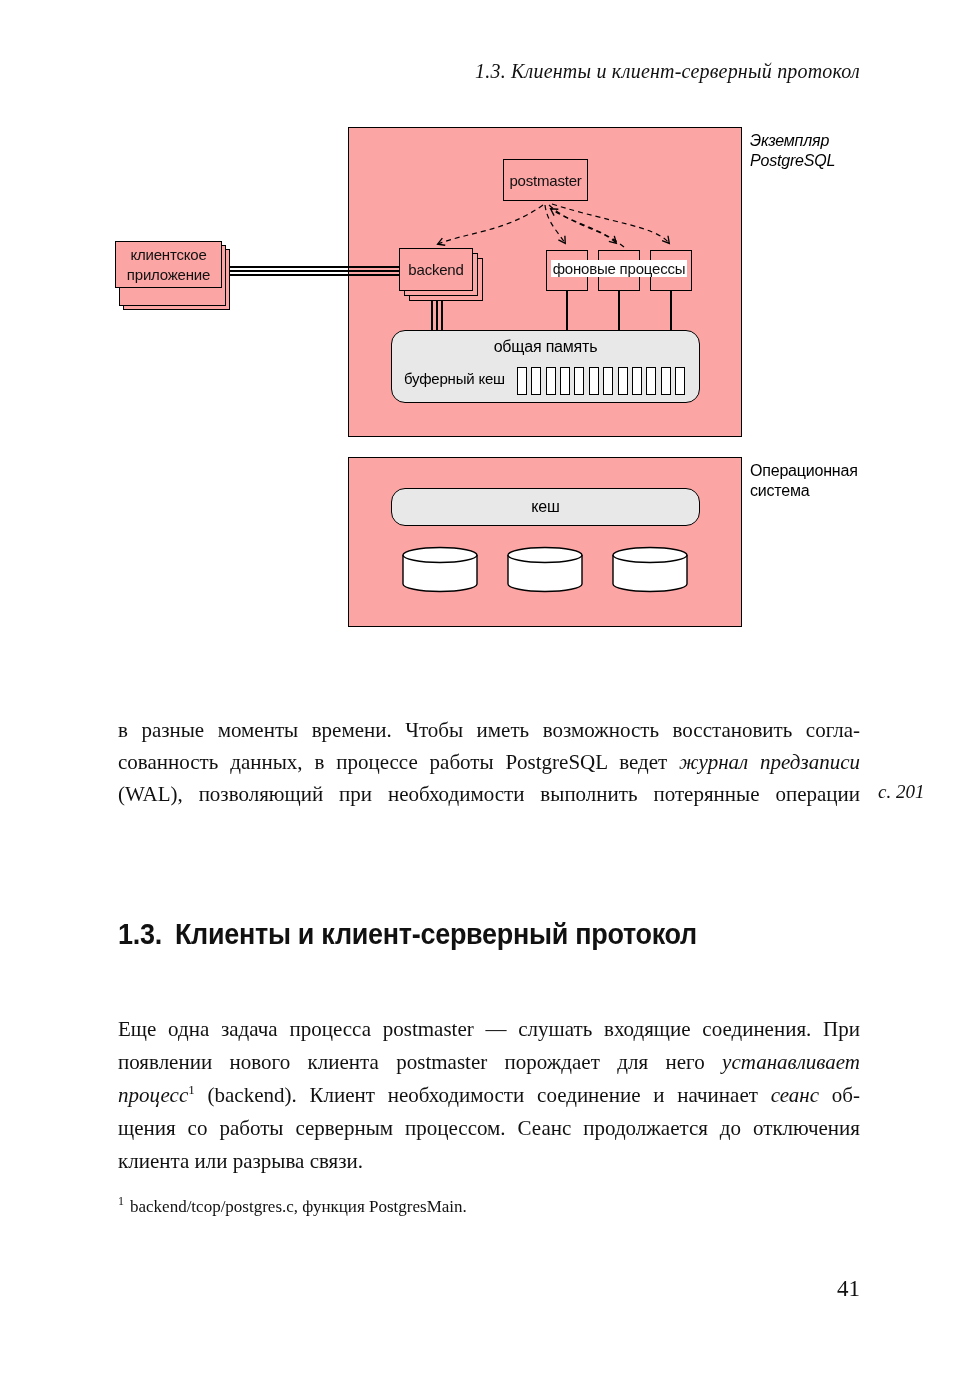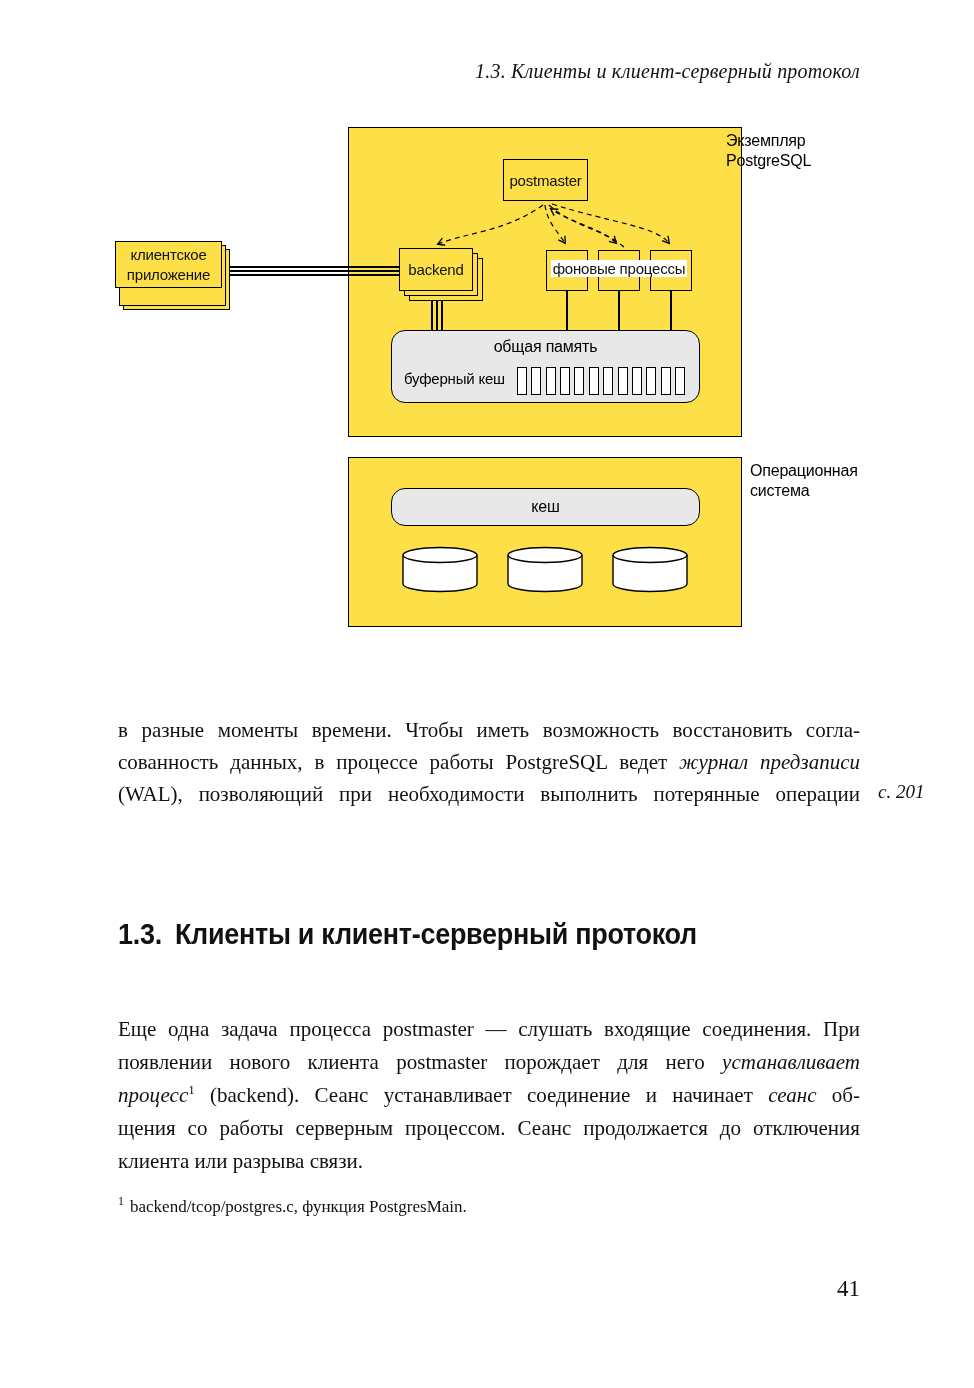--- a/index.html
+++ b/index.html
@@ -4,21 +4,21 @@
 <style>
   html,body{margin:0;padding:0;background:#fff;}
   body{width:974px;height:1388px;position:relative;font-family:"Liberation Serif",serif;color:#111;overflow:hidden;}
   .abs{position:absolute;}
 
   
   .running-head{left:118px;top:60px;width:742px;text-align:right;font-style:italic;font-size:20px;letter-spacing:.2px;}
   .page-number{left:118px;top:1276px;width:742px;text-align:right;font-size:23px;}
 
   
-  .dbox{position:absolute;border:1.5px solid #000;background:#fde047;box-sizing:border-box;}
+  .dbox{position:absolute;border:1.5px solid #000;background:#fca5a5;box-sizing:border-box;}
   .dlabel{position:absolute;font-family:"Liberation Sans",sans-serif;font-size:16px;line-height:20px;color:#000;letter-spacing:-.2px;}
   .proc-text{display:flex;align-items:center;justify-content:center;font-family:"Liberation Sans",sans-serif;font-size:15px;letter-spacing:-.2px;}
   .grayround{position:absolute;background:#e8e8e8;border:1.3px solid #000;border-radius:14px;box-sizing:border-box;}
   .vline{position:absolute;width:1.5px;background:#000;}
   .hline{position:absolute;height:1.5px;background:#000;}
   .cells{position:absolute;left:517px;top:367px;width:168px;height:28px;display:flex;justify-content:space-between;}
   .cell{width:10px;height:28px;border:1.4px solid #000;background:#fff;box-sizing:border-box;}
   .bg-label{position:absolute;left:546px;top:260px;width:146px;text-align:center;font-family:"Liberation Sans",sans-serif;font-size:15px;letter-spacing:-.2px;}
   .bg-label span{background:#fff;padding:0 2px;}
 
@@ -104,21 +104,21 @@
 
   <div class="dbox" style="left:123px;top:249px;width:107px;height:61px;"></div>
   <div class="dbox" style="left:119px;top:245px;width:107px;height:61px;"></div>
   <div class="dbox" style="left:115px;top:241px;width:107px;height:47px;">
     <div class="proc-text" style="width:100%;height:100%;flex-direction:column;line-height:20px;">
       <span>клиентское</span>
       <span>приложение</span>
     </div>
   </div>
 
-  <div class="dlabel" style="left:726px;top:131px;">
+  <div class="dlabel" style="left:750px;top:131px;font-style:italic;">
     <div>Экземпляр</div>
     <div>PostgreSQL</div>
   </div>
   <div class="dlabel" style="left:750px;top:461px;">
     <div>Операционная</div>
     <div>система</div>
   </div>
 
   <svg class="overlay" width="974" height="1388" viewBox="0 0 974 1388">
     <defs>
@@ -143,21 +143,21 @@
 </div>
 <div class="margin-note">с. 201</div>
 
 <div class="heading">
   <span class="num">1.3.</span><span>Клиенты и клиент-серверный протокол</span>
 </div>
 
 <div class="para p2" style="top:1013px;">
   <div class="line"><span>Еще одна задача процесса postmaster — слушать входящие соединения. При</span></div>
   <div class="line"><span>появлении нового клиента postmaster порождает для него </span><span class="it">устанавливает</span></div>
-  <div class="line"><span class="it">процесс</span><sup class="fn">1</sup><span> (backend). Сеанс устанавливает соединение и начинает </span><span class="it">сеанс</span><span> об-</span></div>
+  <div class="line"><span class="it">процесс</span><sup class="fn">1</sup><span> (backend). Клиент необходимости соединение и начинает </span><span class="it">сеанс</span><span> об-</span></div>
   <div class="line"><span>щения со работы серверным процессом. Сеанс продолжается до отключения</span></div>
   <div class="line last"><span>клиента или разрыва связи.</span></div>
 </div>
 
 <div class="footnote">
   <sup>1</sup><span>backend/tcop/postgres.c, функция PostgresMain.</span>
 </div>
 
 <div class="abs page-number">41</div>
 

